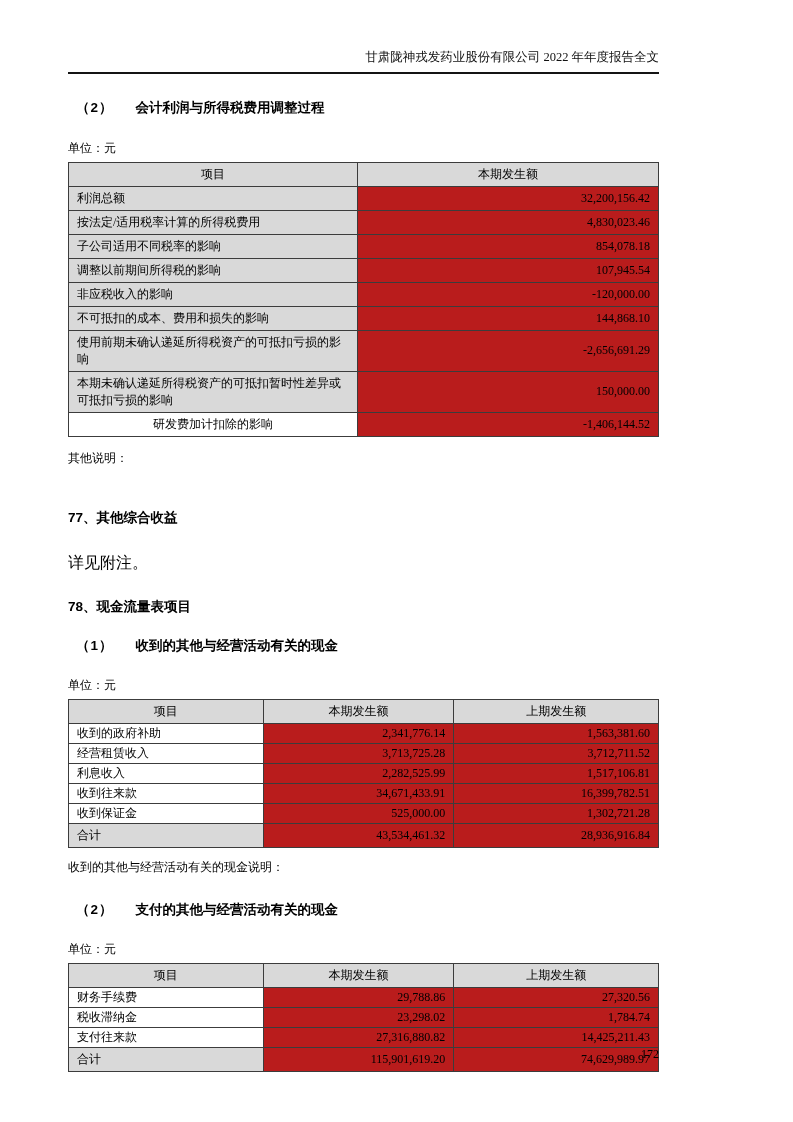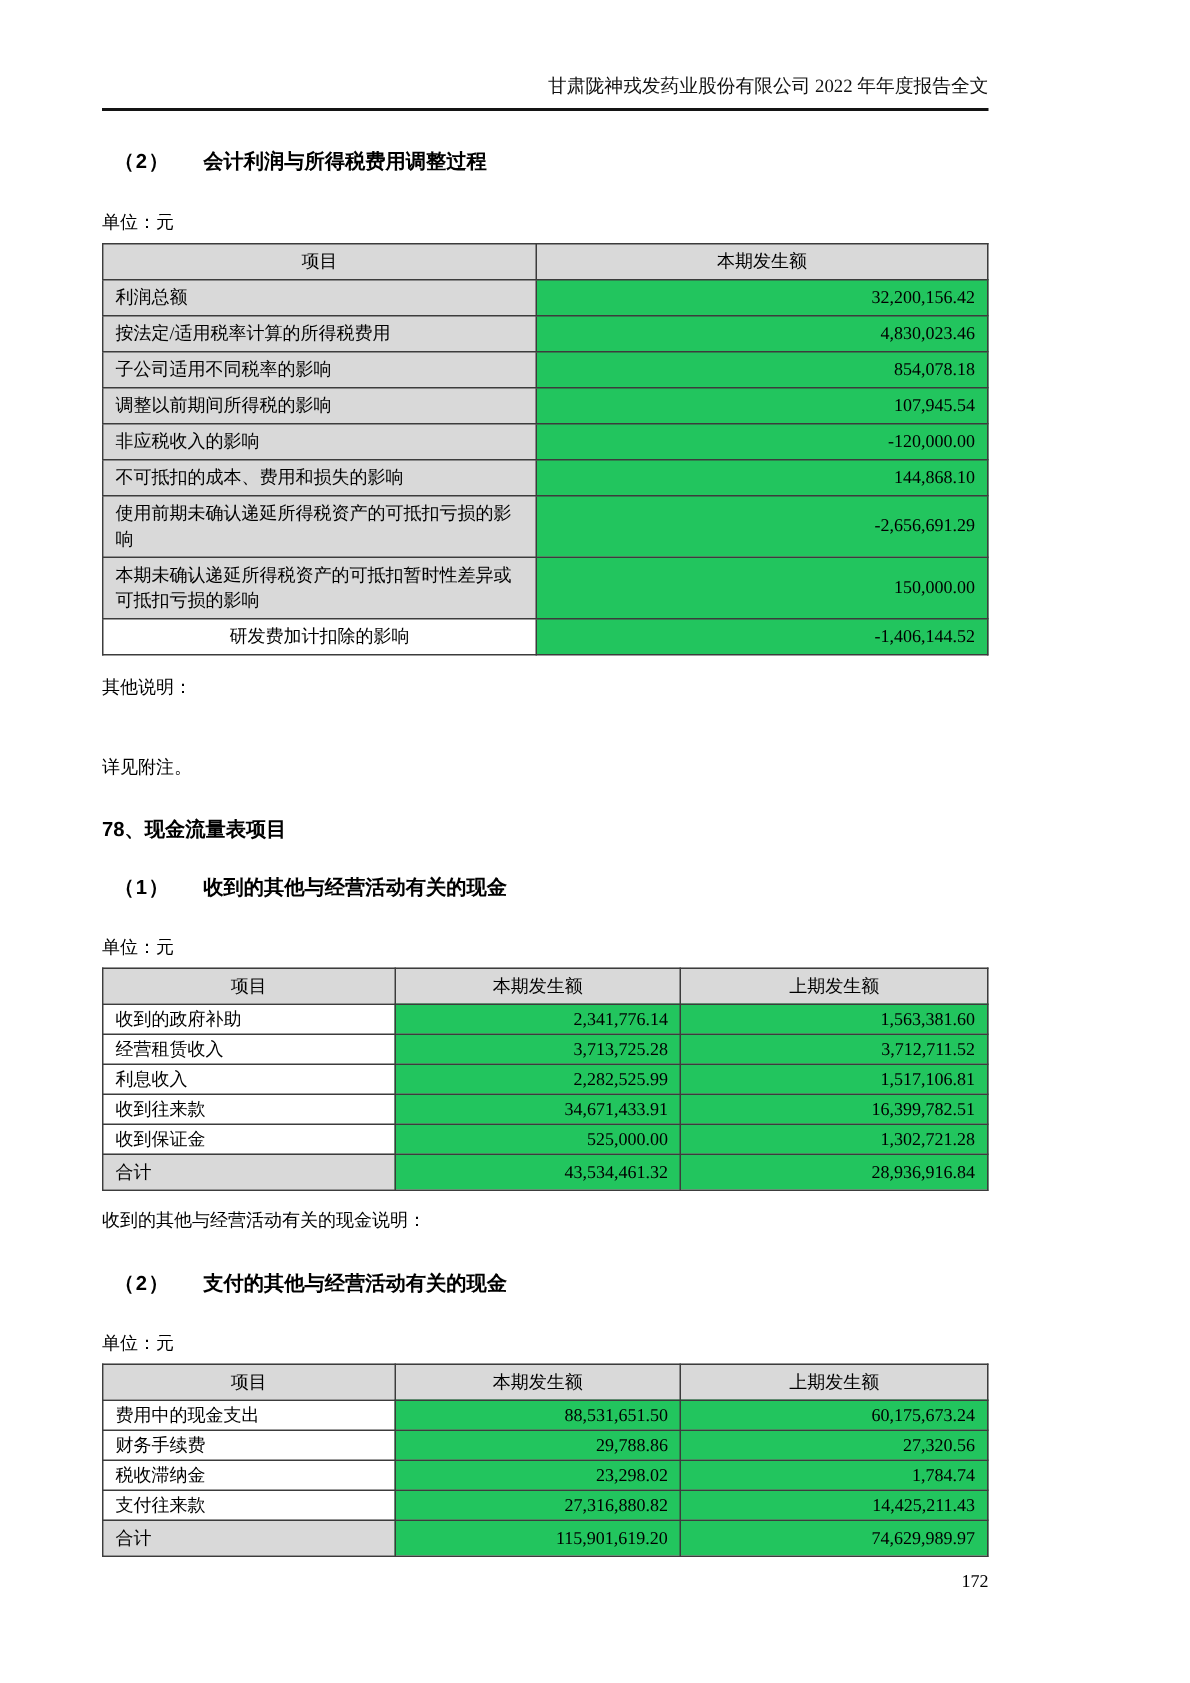--- a/index.html
+++ b/index.html
@@ -43,24 +43,24 @@
   .data-table th{
     background:#d9d9d9;font-weight:normal;text-align:center;padding:3px 4px;
   }
   .t1 td{padding:3px 8px;}
   .t23 td{padding:1px 8px;}
   .t23 .total-row td{padding:3px 8px;}
   td.label{text-align:left;background:#d9d9d9;}
   td.label.plain{background:#ffffff;text-align:center;}
   .t23 td.label{background:#ffffff;}
   .t23 td.label.shaded{background:#d9d9d9;}
-  td.value{text-align:right;background:#22c55e;font-variant-numeric:tabular-nums;}
+  td.value{text-align:right;background:#b91c1c;font-variant-numeric:tabular-nums;}
   .note{font-size:12px;margin-top:13px;}
   .note2{margin-top:11px;}
-  .body-text{font-size:12px;margin-top:36px;}
+  .body-text{font-size:16px;margin-top:26px;}
   .page-number{
     position:absolute;right:67px;bottom:60px;font-size:12px;
   }
 </style>
 </head>
 <body>
 
 <div class="page">
 
   <div class="page-header">
@@ -121,20 +121,21 @@
           </tr>
           <tr>
             <td class="label plain">研发费加计扣除的影响</td>
             <td class="value">-1,406,144.52</td>
           </tr>
         </tbody>
     </table>
 
     <div class="note">其他说明：</div>
 
+    <h2 class="section-main h77">77、其他综合收益</h2>
 
     <div class="body-text">详见附注。</div>
 
     <h2 class="section-main h78">78、现金流量表项目</h2>
 
     <h3 class="section-sub hin">
       <span class="h-num">（1）</span><span>收到的其他与经营活动有关的现金</span>
     </h3>
 
     <div class="unit-line">单位：元</div>
@@ -202,25 +203,20 @@
         </colgroup>
       <thead>
         <tr>
           <th>项目</th>
           <th>本期发生额</th>
           <th>上期发生额</th>
         </tr>
       </thead>
       <tbody id="t3-body">
           <tr>
-            <td class="label">费用中的现金支出</td>
-            <td class="value">88,531,651.50</td>
-            <td class="value">60,175,673.24</td>
-          </tr>
-          <tr>
             <td class="label">财务手续费</td>
             <td class="value">29,788.86</td>
             <td class="value">27,320.56</td>
           </tr>
           <tr>
             <td class="label">税收滞纳金</td>
             <td class="value">23,298.02</td>
             <td class="value">1,784.74</td>
           </tr>
           <tr>

